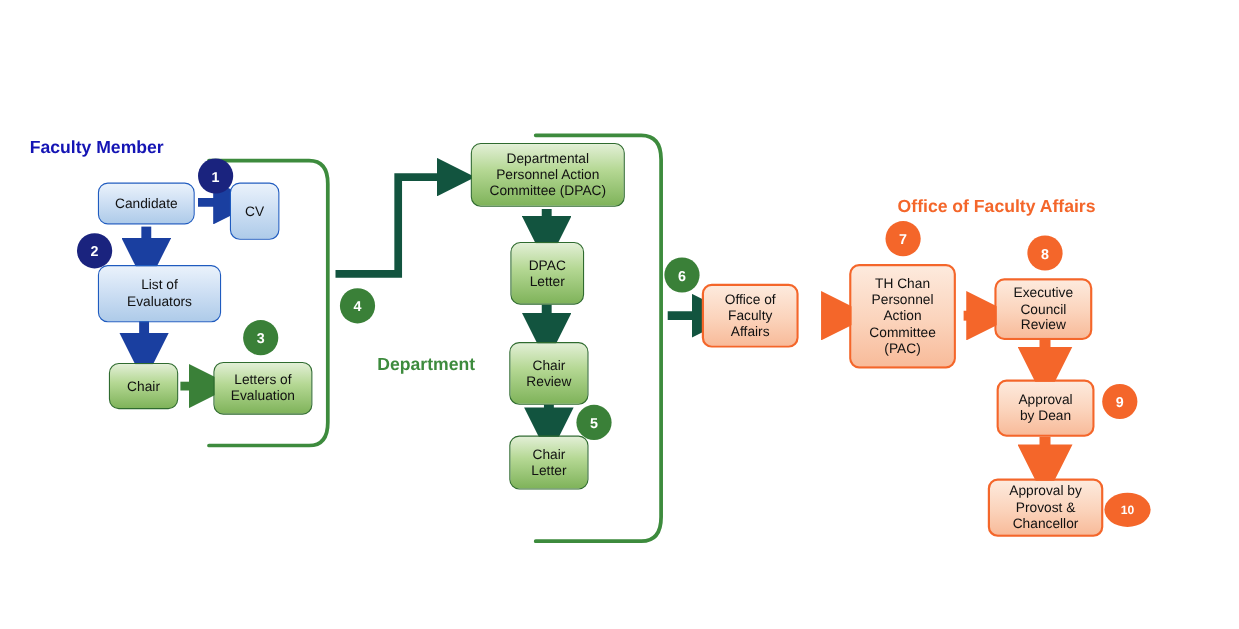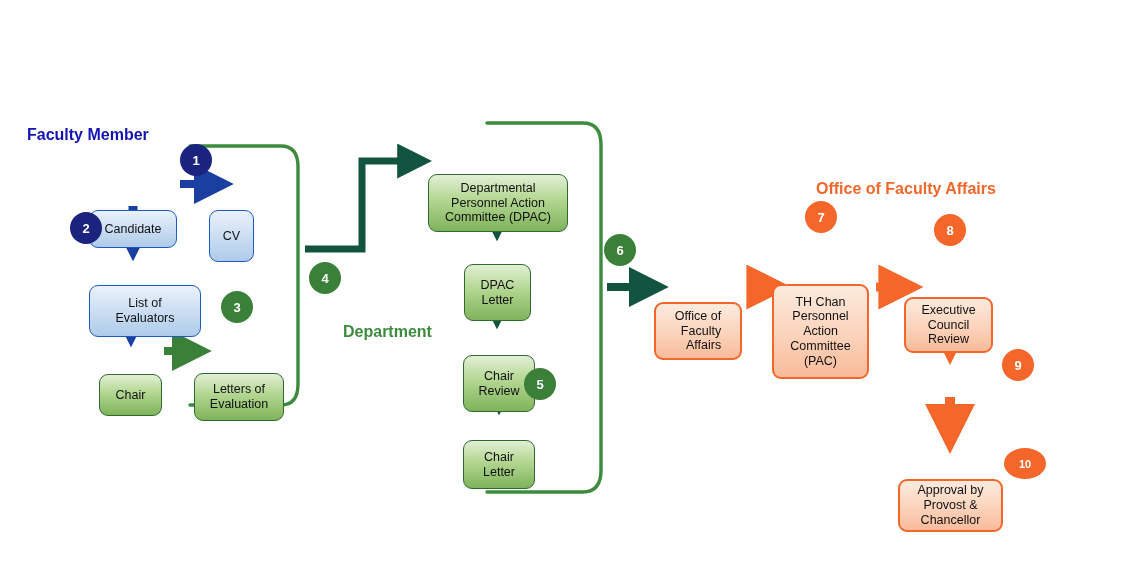--- a/index.html
+++ b/index.html
@@ -38,21 +38,20 @@
     display: flex;
     align-items: center;
     justify-content: center;
     text-align: center;
     font-size: 12.5px;
     line-height: 1.18;
     color: #111111;
     border-radius: 9px;
     padding: 2px 0;
     z-index: 5;
-    margin-top: 44px;
   }
 
   .node.blue {
     border: 1.6px solid #1f5bbf;
     background: linear-gradient(to bottom, #eaf2fb 0%, #cfe0f4 45%, #aecbe9 100%);
   }
   .node.green {
     border: 1.6px solid #2f6b2f;
     background: linear-gradient(to bottom, #e2efd6 0%, #b5d894 42%, #7fb35a 100%);
   }
@@ -183,26 +182,27 @@
   <div class="node green" style="left:194px; top:329px; width:90px; height:48px;">Letters of<br>Evaluation</div>
 
   <div class="node green" style="left:428px; top:130px; width:140px; height:58px;">Departmental<br>Personnel Action<br>Committee (DPAC)</div>
 
   <div class="node green" style="left:464px; top:220px; width:67px; height:57px;">DPAC<br>Letter</div>
 
   <div class="node green" style="left:463px; top:311px; width:72px; height:57px;">Chair<br>Review</div>
 
   <div class="node green" style="left:463px; top:396px; width:72px; height:49px;">Chair<br>Letter</div>
 
-  <div class="node orange" style="left:654px; top:258px; width:88px; height:58px;text-align:right;">Office of<br>Faculty<br>Affairs</div>
+  <div class="node orange" style="left:638px; top:258px; width:88px; height:58px;">Office of<br>Faculty<br>Affairs</div>
 
   <div class="node orange" style="left:772px; top:240px; width:97px; height:95px;">TH Chan<br>Personnel<br>Action<br>Committee<br>(PAC)</div>
 
   <div class="node orange" style="left:904px; top:253px; width:89px; height:56px;">Executive<br>Council<br>Review</div>
 
+  <div class="node orange" style="left:906px; top:345px; width:89px; height:52px;">Approval<br>by Dean</div>
 
   <div class="node orange" style="left:898px; top:435px; width:105px; height:53px;">Approval by<br>Provost &amp;<br>Chancellor</div>
 
   <div class="badge navy" style="left:180px; top:144px; width:32px; height:32px;">1</div>
 
   <div class="badge navy" style="left:70px; top:212px; width:32px; height:32px;">2</div>
 
   <div class="badge green" style="left:221px; top:291px; width:32px; height:32px;">3</div>
 
   <div class="badge green" style="left:309px; top:262px; width:32px; height:32px;">4</div>

